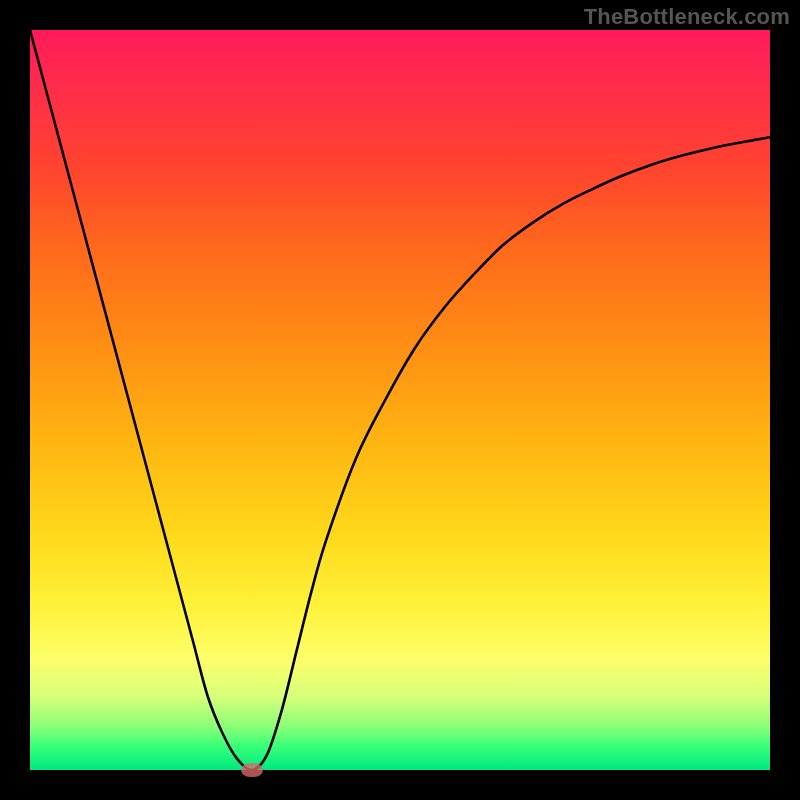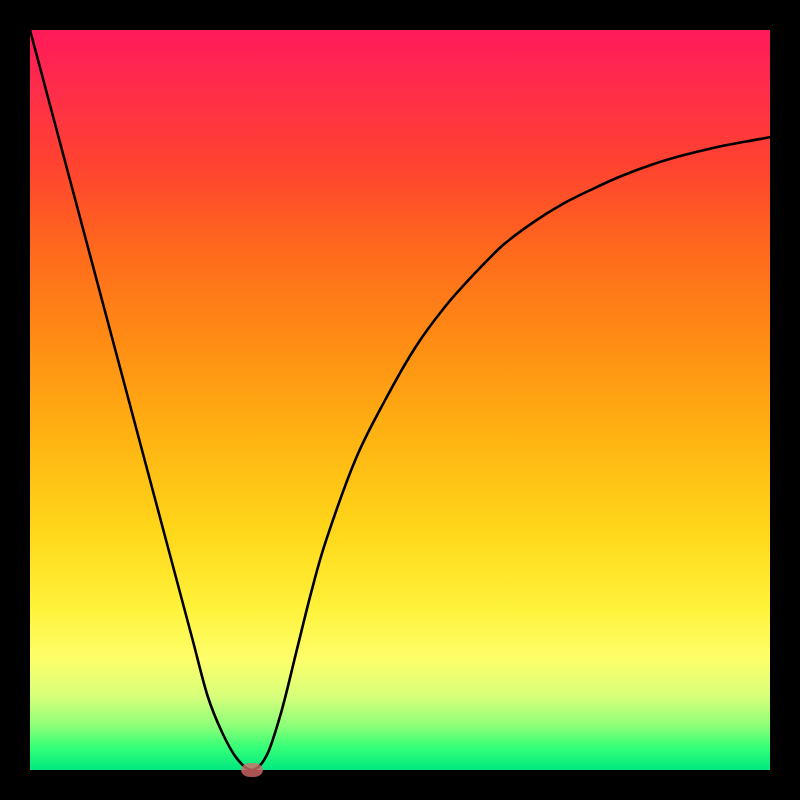--- a/index.html
+++ b/index.html
@@ -76,14 +76,15 @@
   <div class="plot-area">
 
     <svg class="curve" viewBox="0 0 740 740" preserveAspectRatio="none">
       <path d="M 0 0 C 2.466666666666667 9.25, 9.866666666666667 37, 14.8 55.5 C 19.733333333333334 74, 24.666666666666668 92.5, 29.6 111 C 34.53333333333333 129.5, 39.46666666666667 148, 44.4 166.5 C 49.33333333333333 185, 54.266666666666666 203.5, 59.2 222 C 64.13333333333334 240.5, 69.06666666666666 259, 74 277.5 C 78.93333333333334 296, 83.86666666666666 314.49999999999994, 88.8 332.99999999999994 C 93.73333333333333 351.49999999999994, 98.66666666666667 370, 103.60000000000001 388.5 C 108.53333333333335 407, 113.46666666666667 425.5, 118.4 444 C 123.33333333333334 462.5, 128.26666666666665 481, 133.2 499.5 C 138.13333333333333 518, 143.06666666666666 536.5, 148 555 C 152.93333333333334 573.5, 157.86666666666667 592, 162.8 610.5 C 167.73333333333335 629, 172.66666666666666 650.5833333333334, 177.6 666 C 182.53333333333333 681.4166666666666, 187.46666666666667 692.5166666666667, 192.4 703 C 197.33333333333334 713.4833333333333, 202.26666666666668 722.7333333333333, 207.20000000000002 728.9 C 212.13333333333335 735.0666666666666, 217.06666666666666 740.6166666666667, 222 740 C 226.93333333333334 739.3833333333333, 231.86666666666667 735.0666666666667, 236.8 725.2 C 241.73333333333335 715.3333333333334, 246.66666666666669 698.0666666666666, 251.60000000000002 680.8 C 256.53333333333336 663.5333333333333, 261.46666666666664 641.3333333333334, 266.4 621.6 C 271.3333333333333 601.8666666666667, 276.26666666666665 580.9, 281.2 562.4 C 286.1333333333333 543.9, 288.6 532.8000000000001, 296 510.6 C 303.4 488.40000000000003, 315.73333333333335 452.6333333333333, 325.6 429.2 C 335.4666666666667 405.76666666666665, 345.3333333333333 388.5, 355.2 370 C 365.06666666666666 351.5, 374.93333333333334 333.61666666666673, 384.8 318.20000000000005 C 394.6666666666667 302.78333333333336, 404.53333333333336 289.83333333333337, 414.40000000000003 277.5 C 424.2666666666667 265.16666666666663, 434.1333333333333 254.6833333333333, 444 244.2 C 453.8666666666667 233.71666666666667, 463.73333333333335 223.23333333333335, 473.6 214.60000000000002 C 483.4666666666667 205.9666666666667, 493.33333333333337 199.1833333333333, 503.20000000000005 192.39999999999998 C 513.0666666666667 185.61666666666665, 522.9333333333333 179.44999999999996, 532.8 173.89999999999998 C 542.6666666666666 168.35, 552.5333333333333 163.78666666666666, 562.4 159.10000000000002 C 572.2666666666667 154.41333333333338, 582.1333333333333 149.85000000000008, 592 145.7800000000001 C 601.8666666666667 141.7100000000001, 611.7333333333333 138.01000000000008, 621.6 134.68000000000006 C 631.4666666666667 131.35000000000005, 641.3333333333334 128.5133333333334, 651.2 125.80000000000007 C 661.0666666666667 123.08666666666672, 670.9333333333334 120.61999999999999, 680.8000000000001 118.39999999999998 C 690.6666666666667 116.17999999999996, 700.5333333333333 114.33, 710.4 112.48000000000002 C 720.2666666666667 110.63000000000004, 735.0666666666666 108.1633333333334, 740 107.30000000000007" fill="none" stroke-width="2.6" stroke-linecap="round" stroke-linejoin="round" stroke="#000000"></path>
     </svg>
 
     <div class="marker" style="left: 222px; top: 740px; background: rgb(216, 106, 106);"></div>
 
   </div>
 
+  <div class="watermark">TheBottleneck.com</div>
 
 </div>
 
 </body></html>

